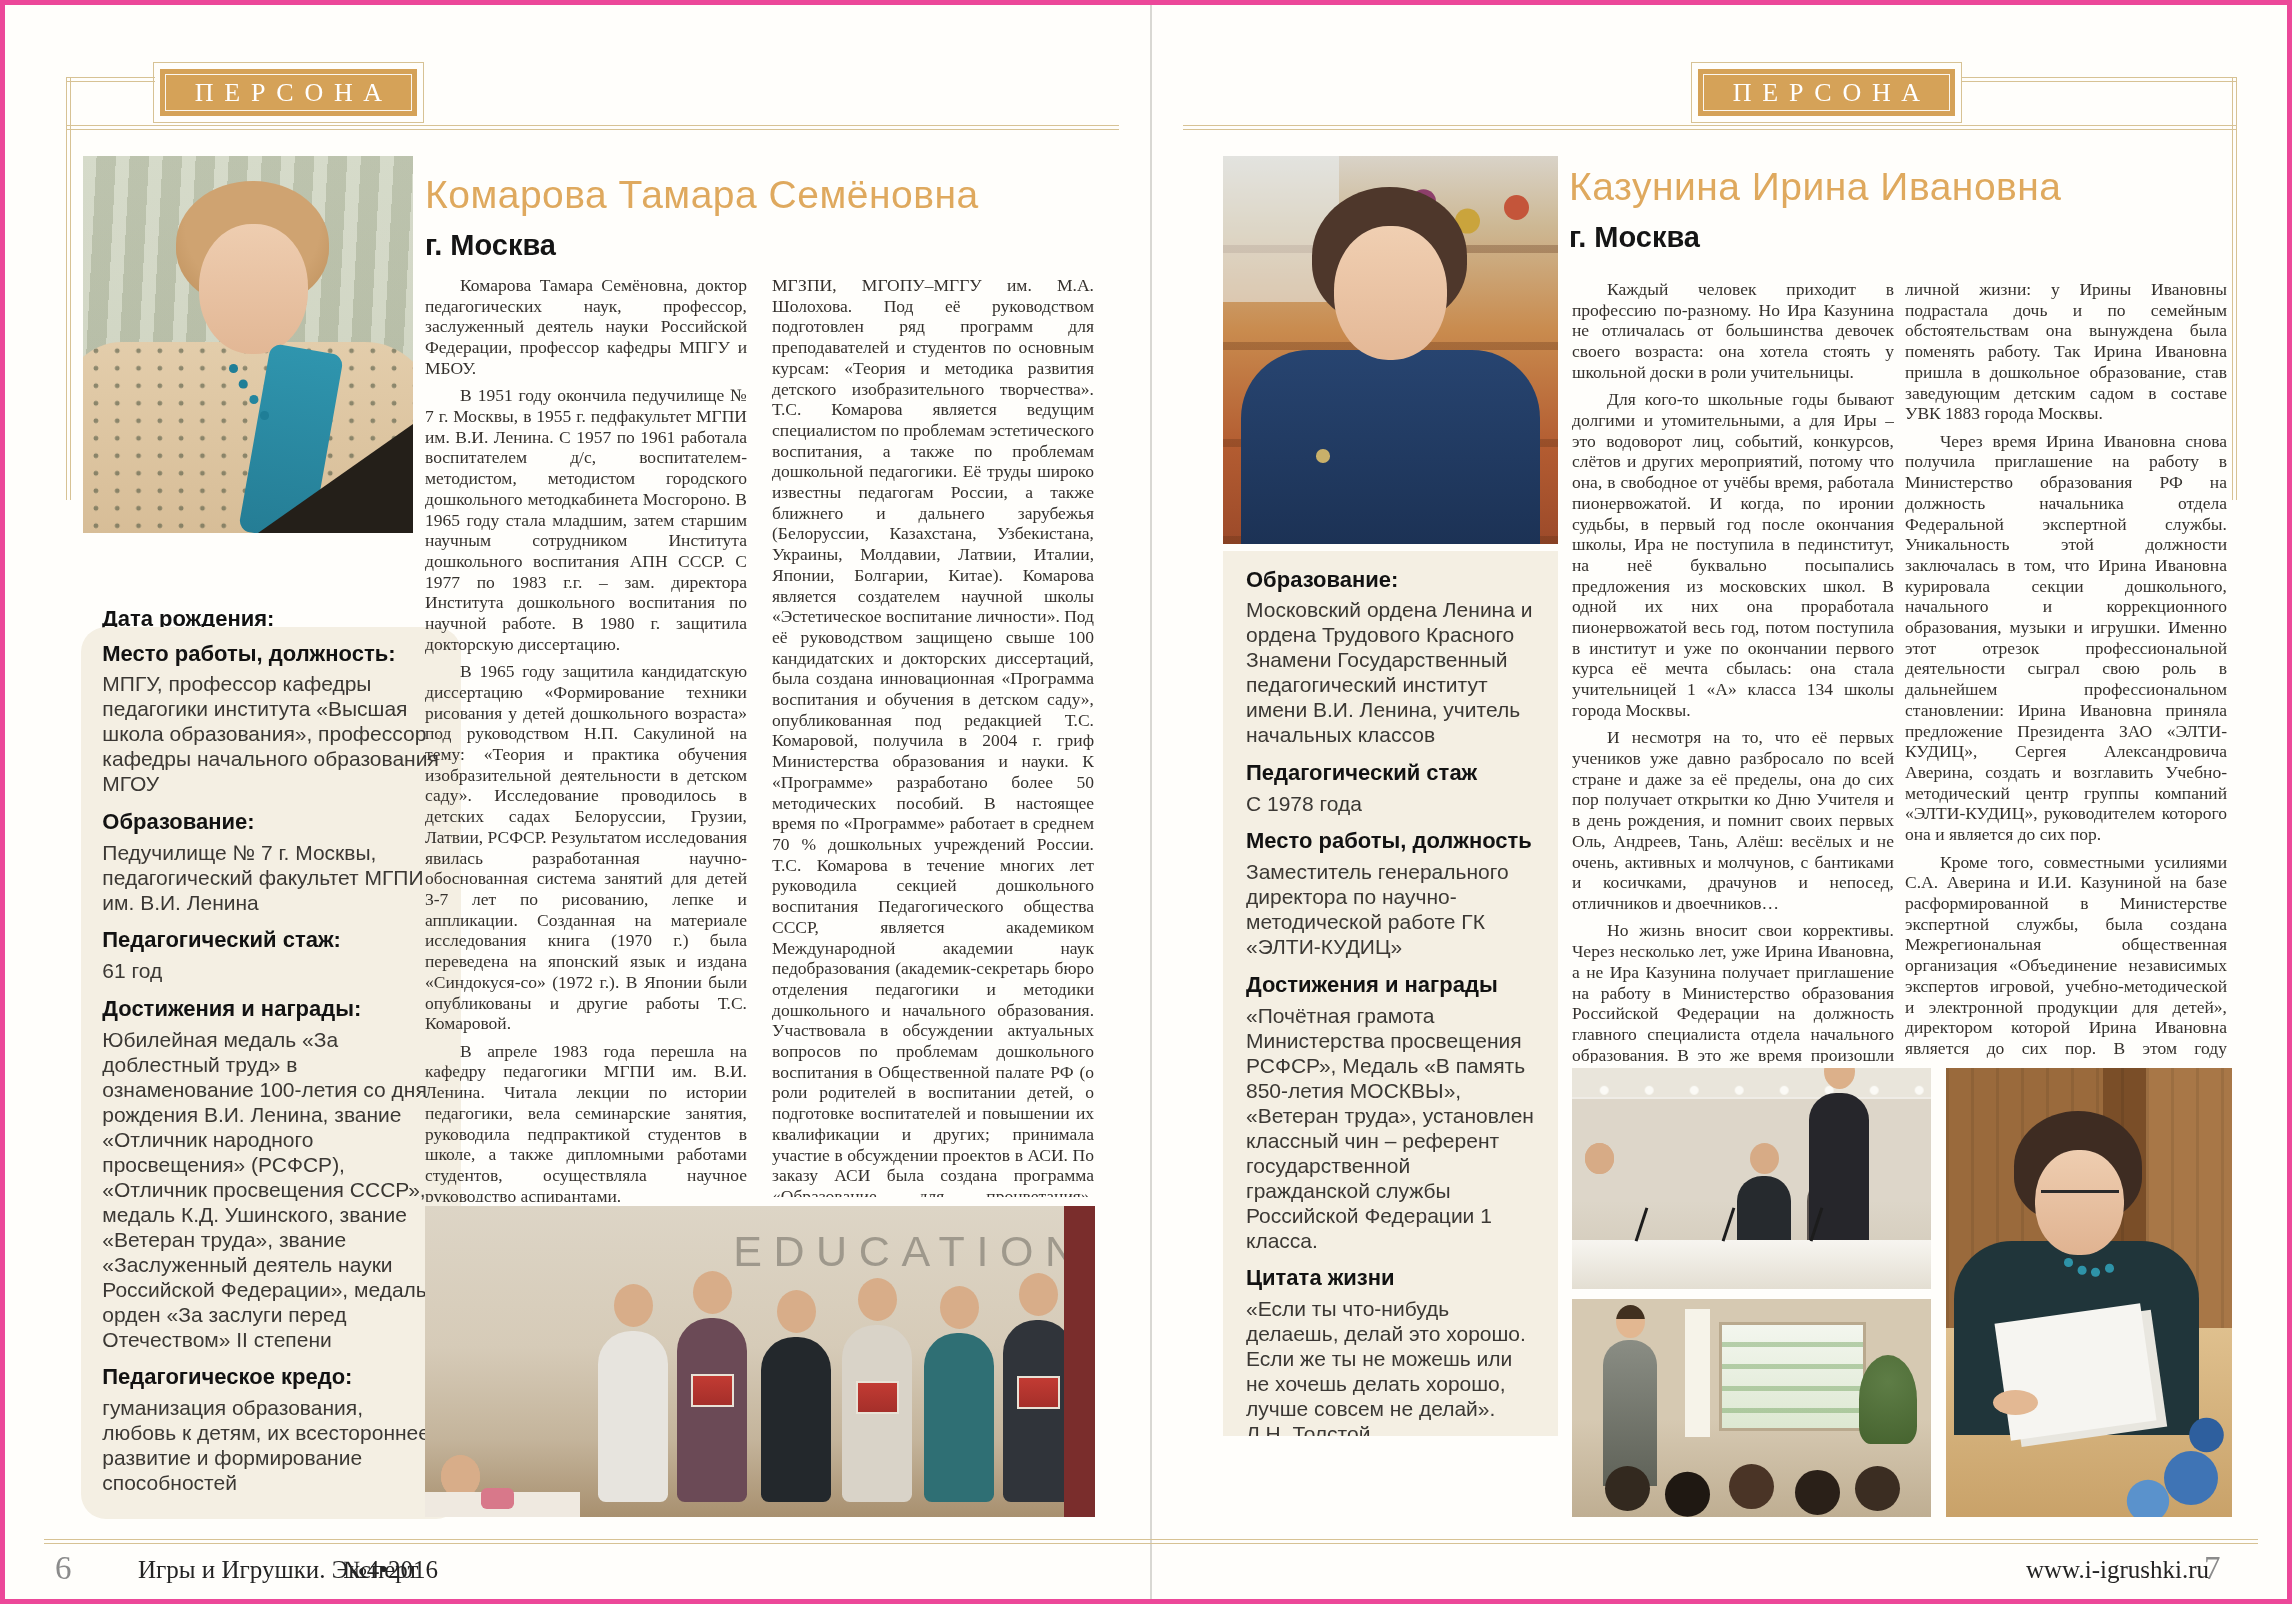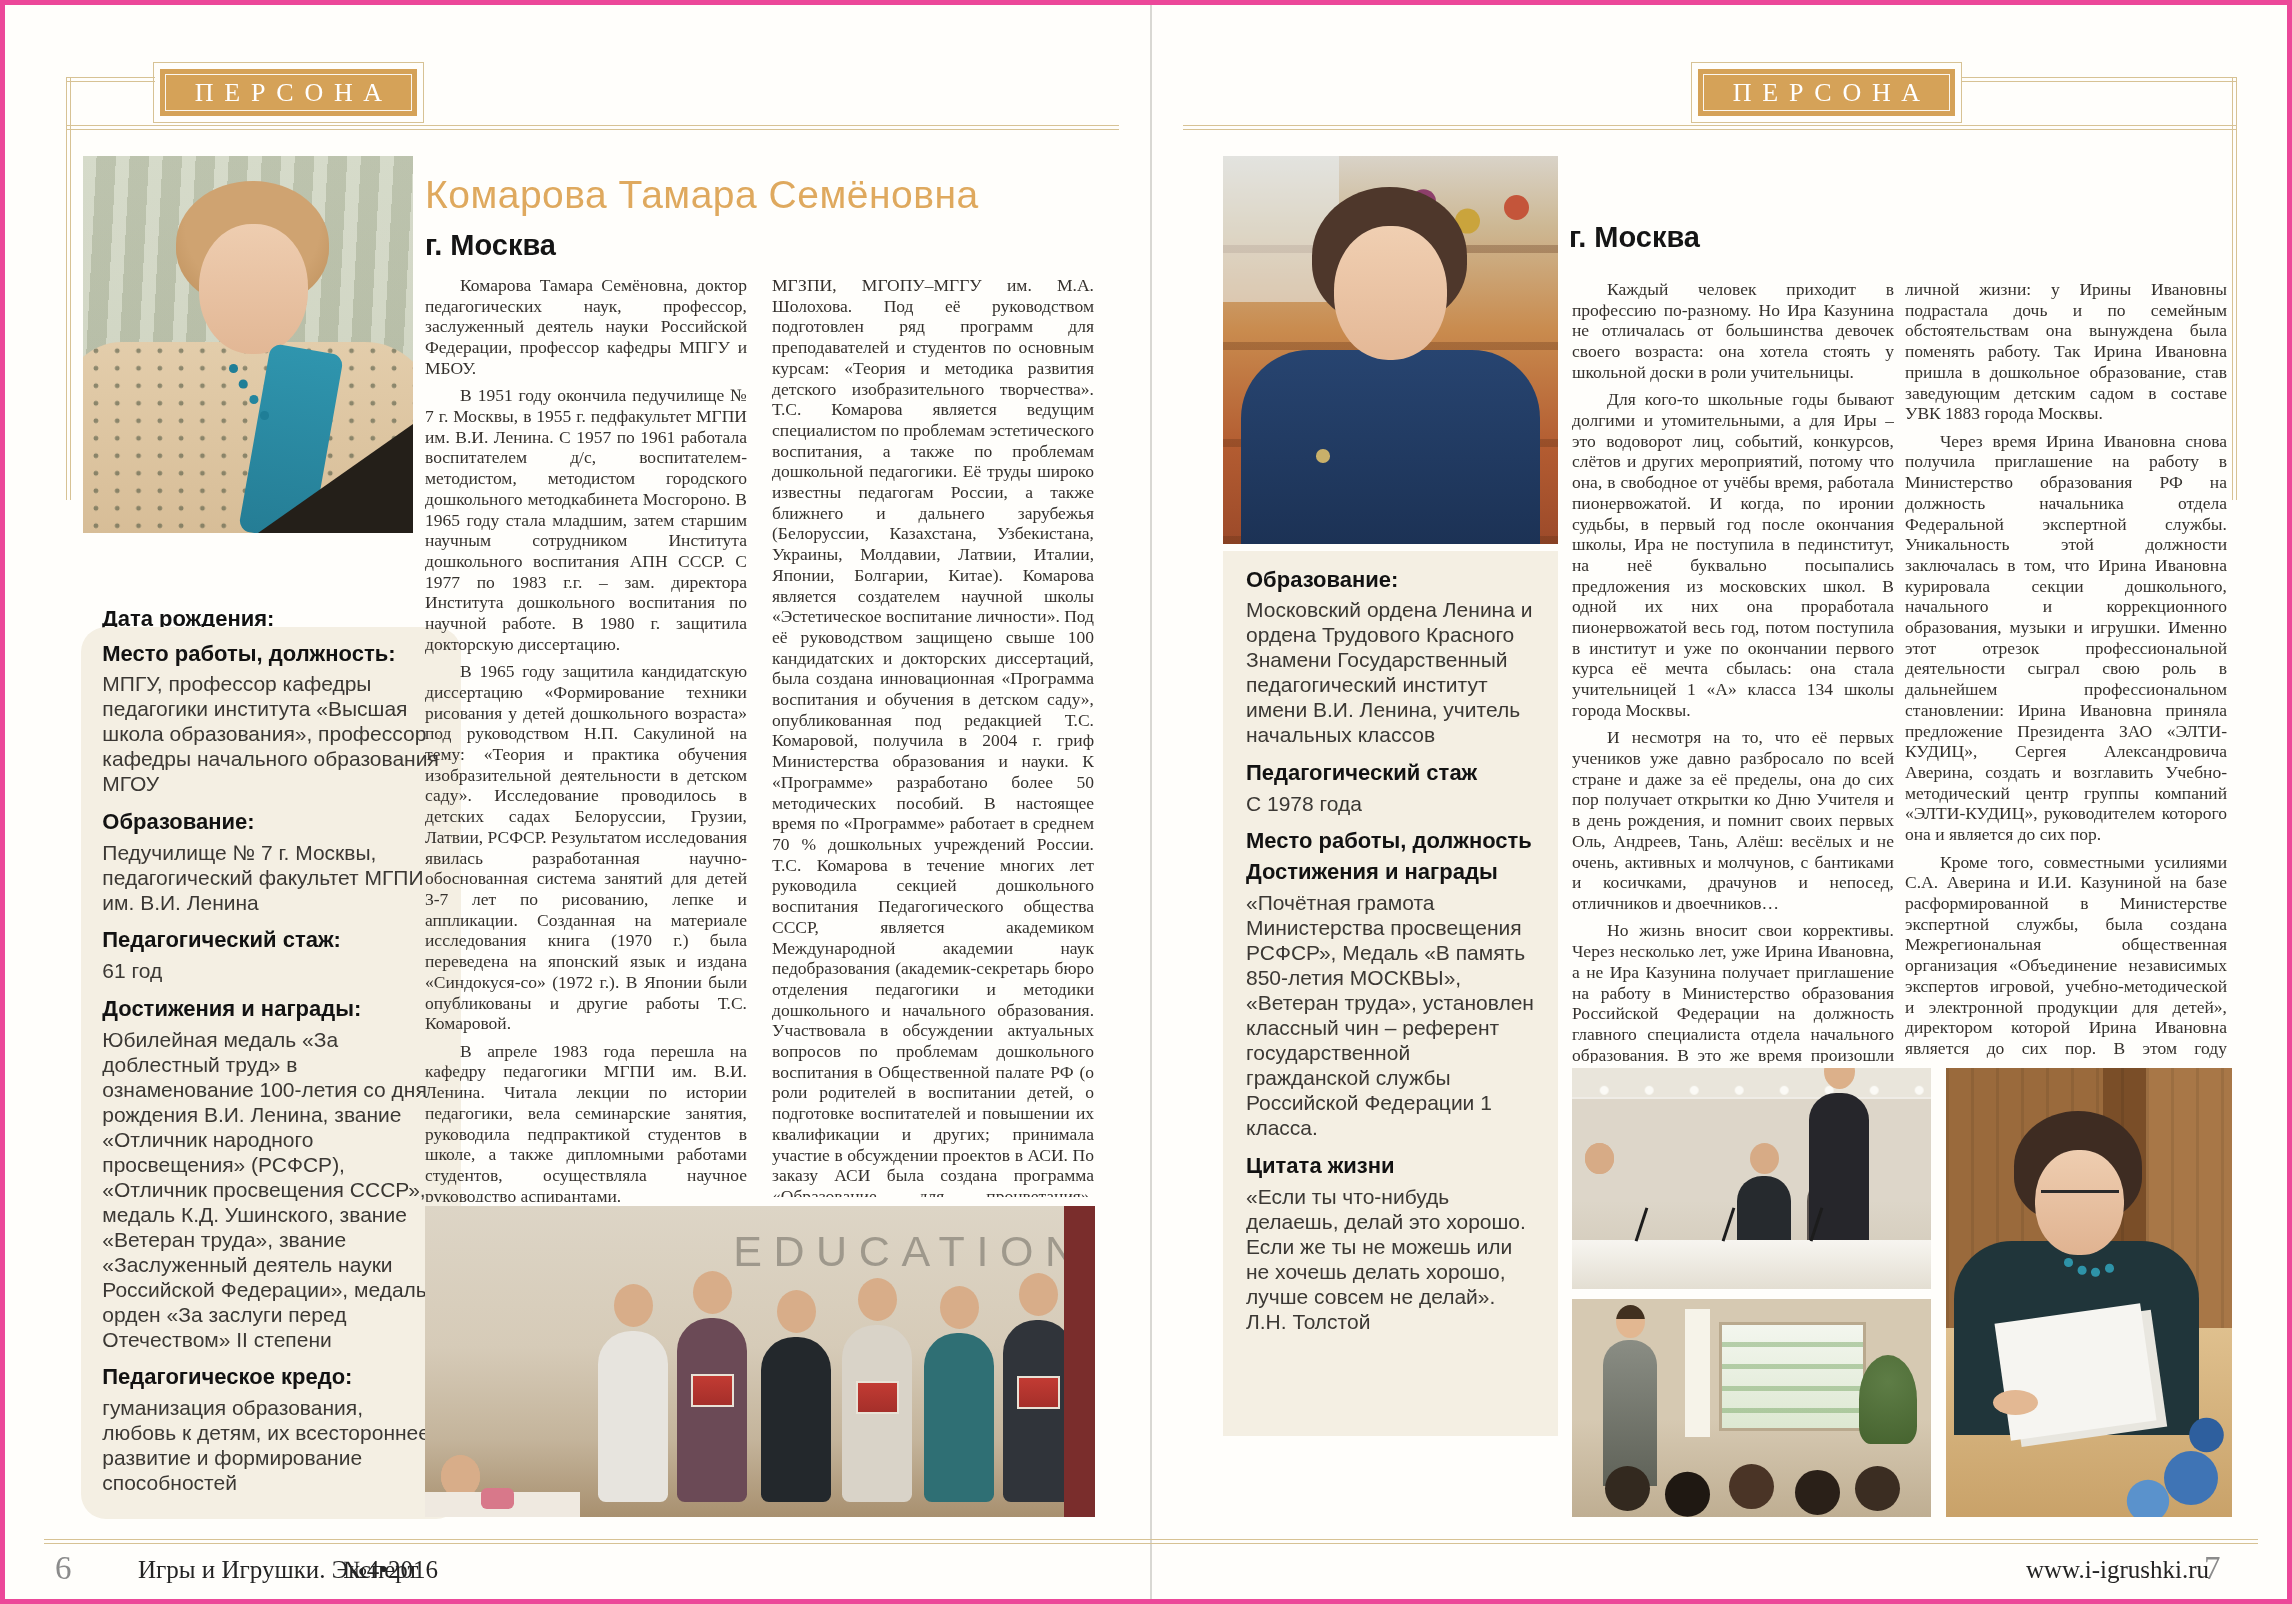--- a/index.html
+++ b/index.html
@@ -237,20 +237,21 @@
     <div class="gf"></div>
     <div class="gf"></div>
     <div class="gf"></div>
     <div class="gf"></div>
     <div class="gf"></div>
     <div class="gr-curtain"></div>
     <div class="gr-table"></div>
     <div class="gr-flower"></div>
   </figure>
 
+  <h1 class="title" id="title-r">Казунина Ирина Ивановна</h1>
   <h2 class="city" id="city-r">г. Москва</h2>
 
   <figure class="photo" id="photo-kazunina">
     <div class="kz-bg"></div>
     <div class="kz-light"></div>
     <div class="kz-toy"></div>
     <div class="kz-body"></div>
     <div class="kz-hair"></div>
     <div class="kz-face"></div>
     <div class="kz-badge"></div>
@@ -260,20 +261,21 @@
     <div>
       <div class="side-h">Образование:</div>
       <div class="side-t">Московский ордена Ленина и ордена Трудового Красного Знамени Государственный педагогический институт имени В.И. Ленина, учитель начальных классов</div>
     </div>
     <div>
       <div class="side-h">Педагогический стаж</div>
       <div class="side-t">С 1978 года</div>
     </div>
     <div>
       <div class="side-h">Место работы, должность</div>
+      <div class="side-t">Заместитель генерального директора по научно-методической работе ГК «ЭЛТИ-КУДИЦ»</div>
     </div>
     <div>
       <div class="side-h">Достижения и награды</div>
       <div class="side-t">«Почётная грамота Министерства просвещения РСФСР», Медаль «В память 850-летия МОСКВЫ», «Ветеран труда», установлен классный чин – референт государственной гражданской службы Российской Федерации 1 класса.</div>
     </div>
     <div>
       <div class="side-h">Цитата жизни</div>
       <div class="side-t">«Если ты что-нибудь делаешь, делай это хорошо. Если же ты не можешь или не хочешь делать хорошо, лучше совсем не делай». Л.Н. Толстой</div>
     </div>
   </div>

